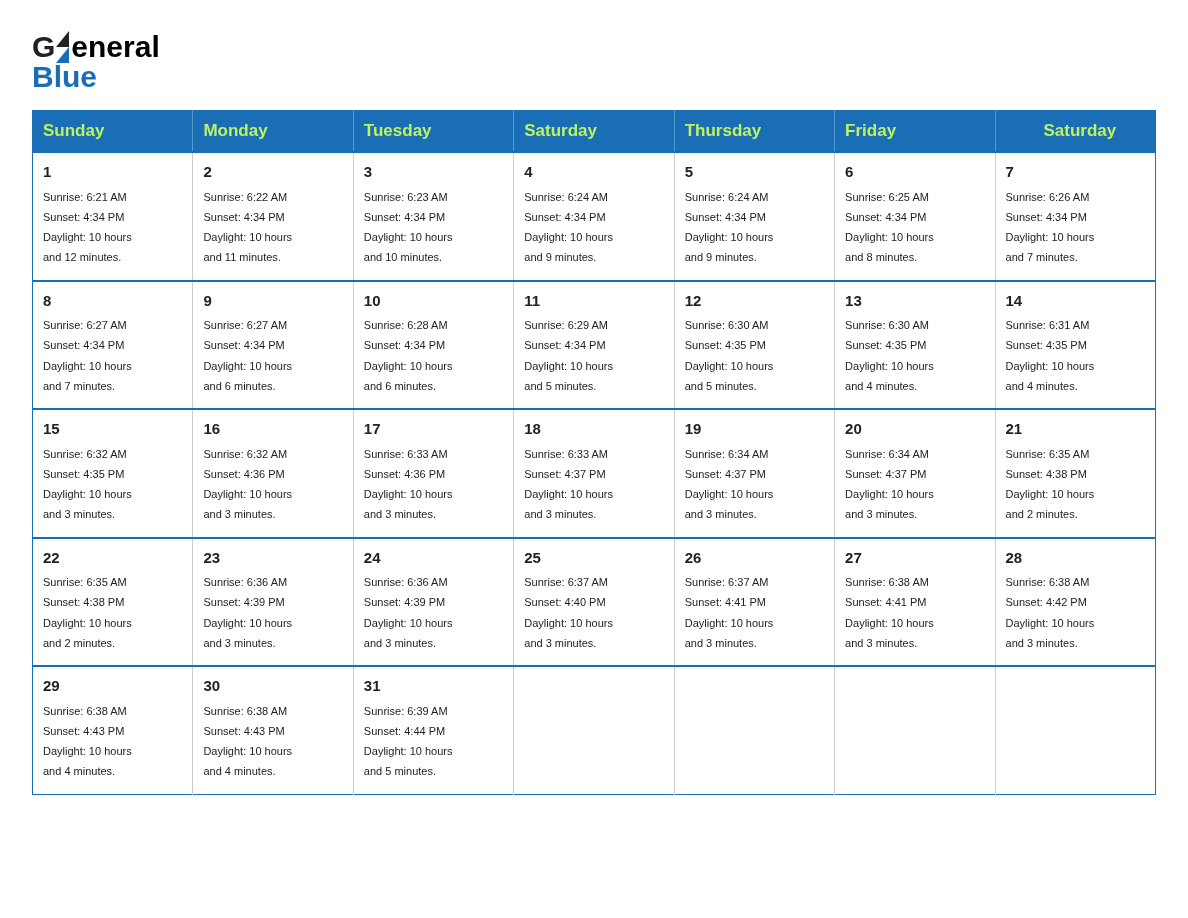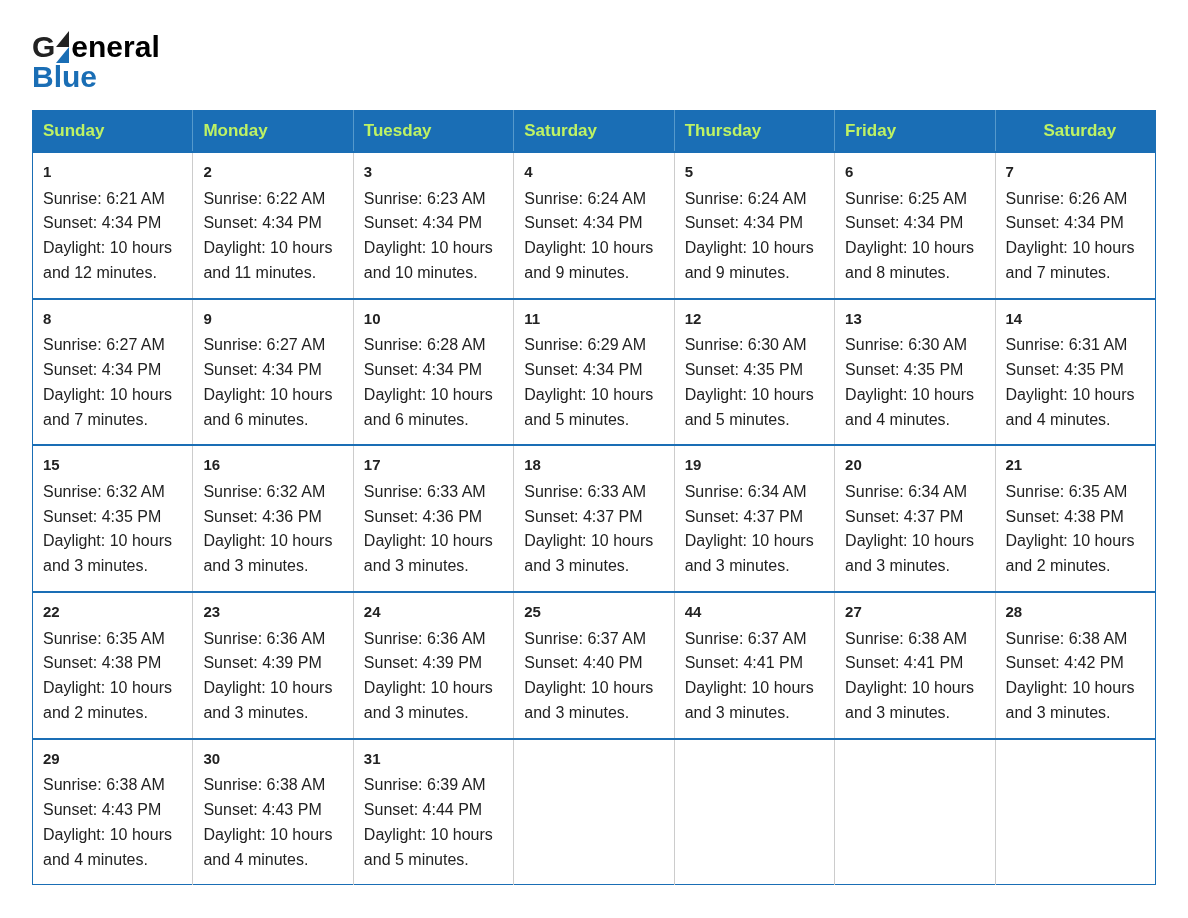--- a/index.html
+++ b/index.html
@@ -72,21 +72,21 @@
     .calendar tbody td:last-child {
       border-right: none;
     }
     .day-num {
       font-size: 15px;
       font-weight: bold;
       display: block;
       margin-bottom: 3px;
     }
     .cell-text {
-      font-size: 16px;
+      font-size: 11px;
       color: #222;
       line-height: 1.55;
     }
     
     .logo-wrapper {
       display: flex;
       align-items: center;
       gap: 0px;
     }
     .logo-g {
@@ -182,21 +182,21 @@
         <td><span class="day-num">18</span><span class="cell-text">Sunrise: 6:33 AM<br>Sunset: 4:37 PM<br>Daylight: 10 hours<br>and 3 minutes.</span></td>
         <td><span class="day-num">19</span><span class="cell-text">Sunrise: 6:34 AM<br>Sunset: 4:37 PM<br>Daylight: 10 hours<br>and 3 minutes.</span></td>
         <td><span class="day-num">20</span><span class="cell-text">Sunrise: 6:34 AM<br>Sunset: 4:37 PM<br>Daylight: 10 hours<br>and 3 minutes.</span></td>
         <td><span class="day-num">21</span><span class="cell-text">Sunrise: 6:35 AM<br>Sunset: 4:38 PM<br>Daylight: 10 hours<br>and 2 minutes.</span></td>
       </tr>
       <tr>
         <td><span class="day-num">22</span><span class="cell-text">Sunrise: 6:35 AM<br>Sunset: 4:38 PM<br>Daylight: 10 hours<br>and 2 minutes.</span></td>
         <td><span class="day-num">23</span><span class="cell-text">Sunrise: 6:36 AM<br>Sunset: 4:39 PM<br>Daylight: 10 hours<br>and 3 minutes.</span></td>
         <td><span class="day-num">24</span><span class="cell-text">Sunrise: 6:36 AM<br>Sunset: 4:39 PM<br>Daylight: 10 hours<br>and 3 minutes.</span></td>
         <td><span class="day-num">25</span><span class="cell-text">Sunrise: 6:37 AM<br>Sunset: 4:40 PM<br>Daylight: 10 hours<br>and 3 minutes.</span></td>
-        <td><span class="day-num">44</span><span class="cell-text">Sunrise: 6:37 AM<br>Sunset: 4:41 PM<br>Daylight: 10 hours<br>and 3 minutes.</span></td>
+        <td><span class="day-num">26</span><span class="cell-text">Sunrise: 6:37 AM<br>Sunset: 4:41 PM<br>Daylight: 10 hours<br>and 3 minutes.</span></td>
         <td><span class="day-num">27</span><span class="cell-text">Sunrise: 6:38 AM<br>Sunset: 4:41 PM<br>Daylight: 10 hours<br>and 3 minutes.</span></td>
         <td><span class="day-num">28</span><span class="cell-text">Sunrise: 6:38 AM<br>Sunset: 4:42 PM<br>Daylight: 10 hours<br>and 3 minutes.</span></td>
       </tr>
       <tr>
         <td><span class="day-num">29</span><span class="cell-text">Sunrise: 6:38 AM<br>Sunset: 4:43 PM<br>Daylight: 10 hours<br>and 4 minutes.</span></td>
         <td><span class="day-num">30</span><span class="cell-text">Sunrise: 6:38 AM<br>Sunset: 4:43 PM<br>Daylight: 10 hours<br>and 4 minutes.</span></td>
         <td><span class="day-num">31</span><span class="cell-text">Sunrise: 6:39 AM<br>Sunset: 4:44 PM<br>Daylight: 10 hours<br>and 5 minutes.</span></td>
         <td></td>
         <td></td>
         <td></td>

